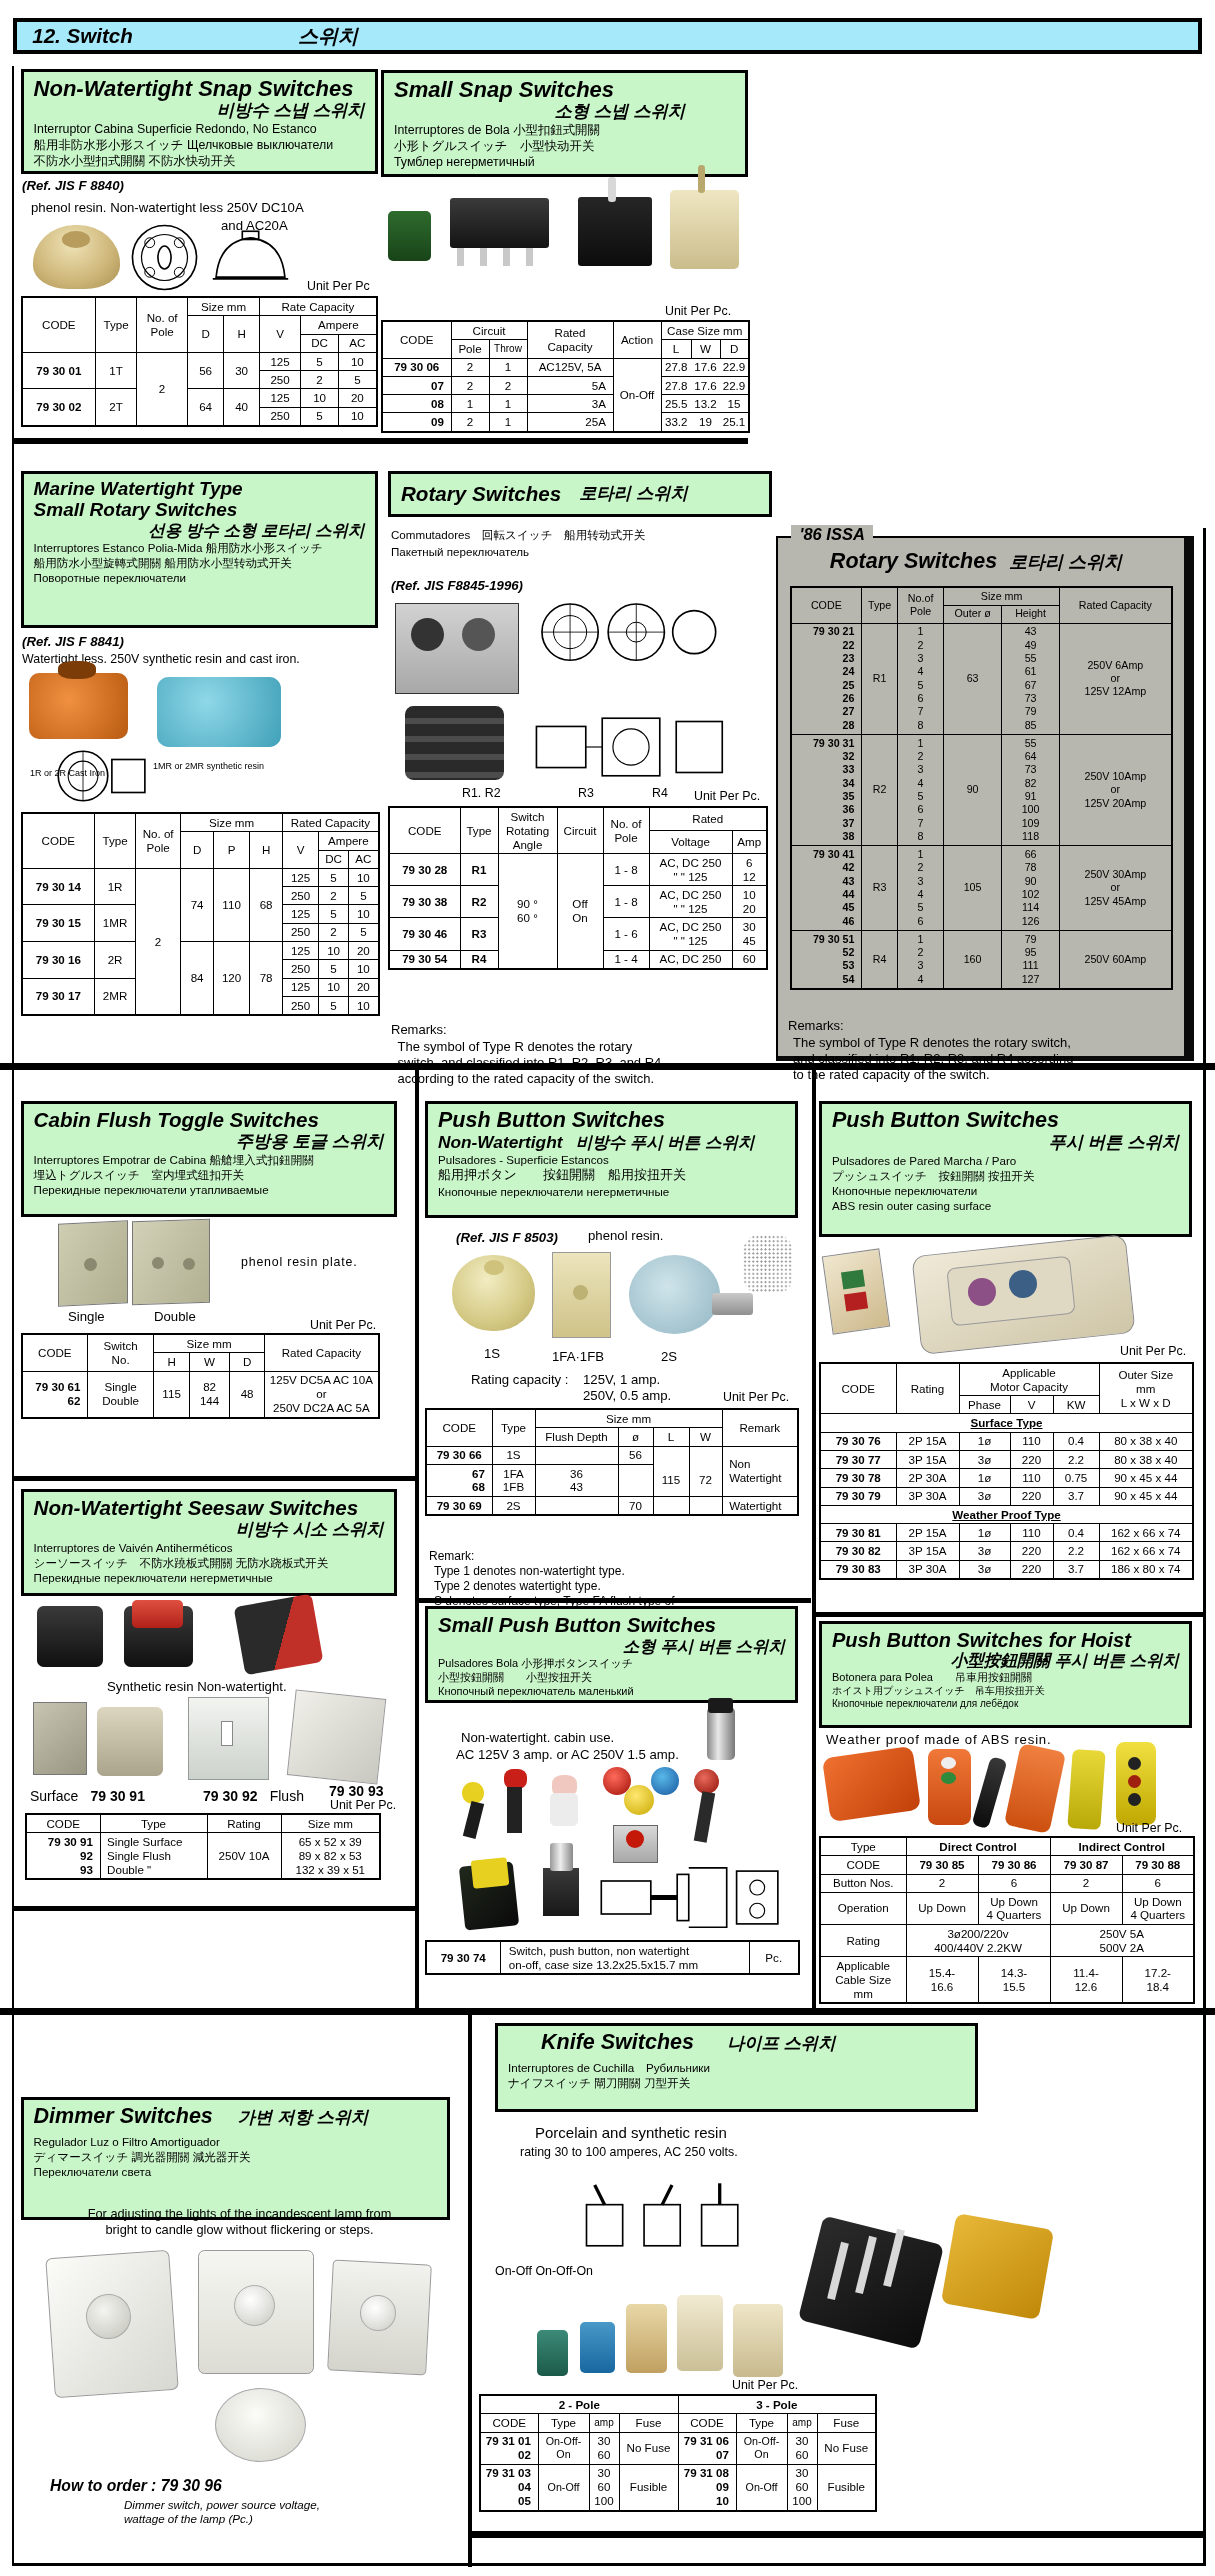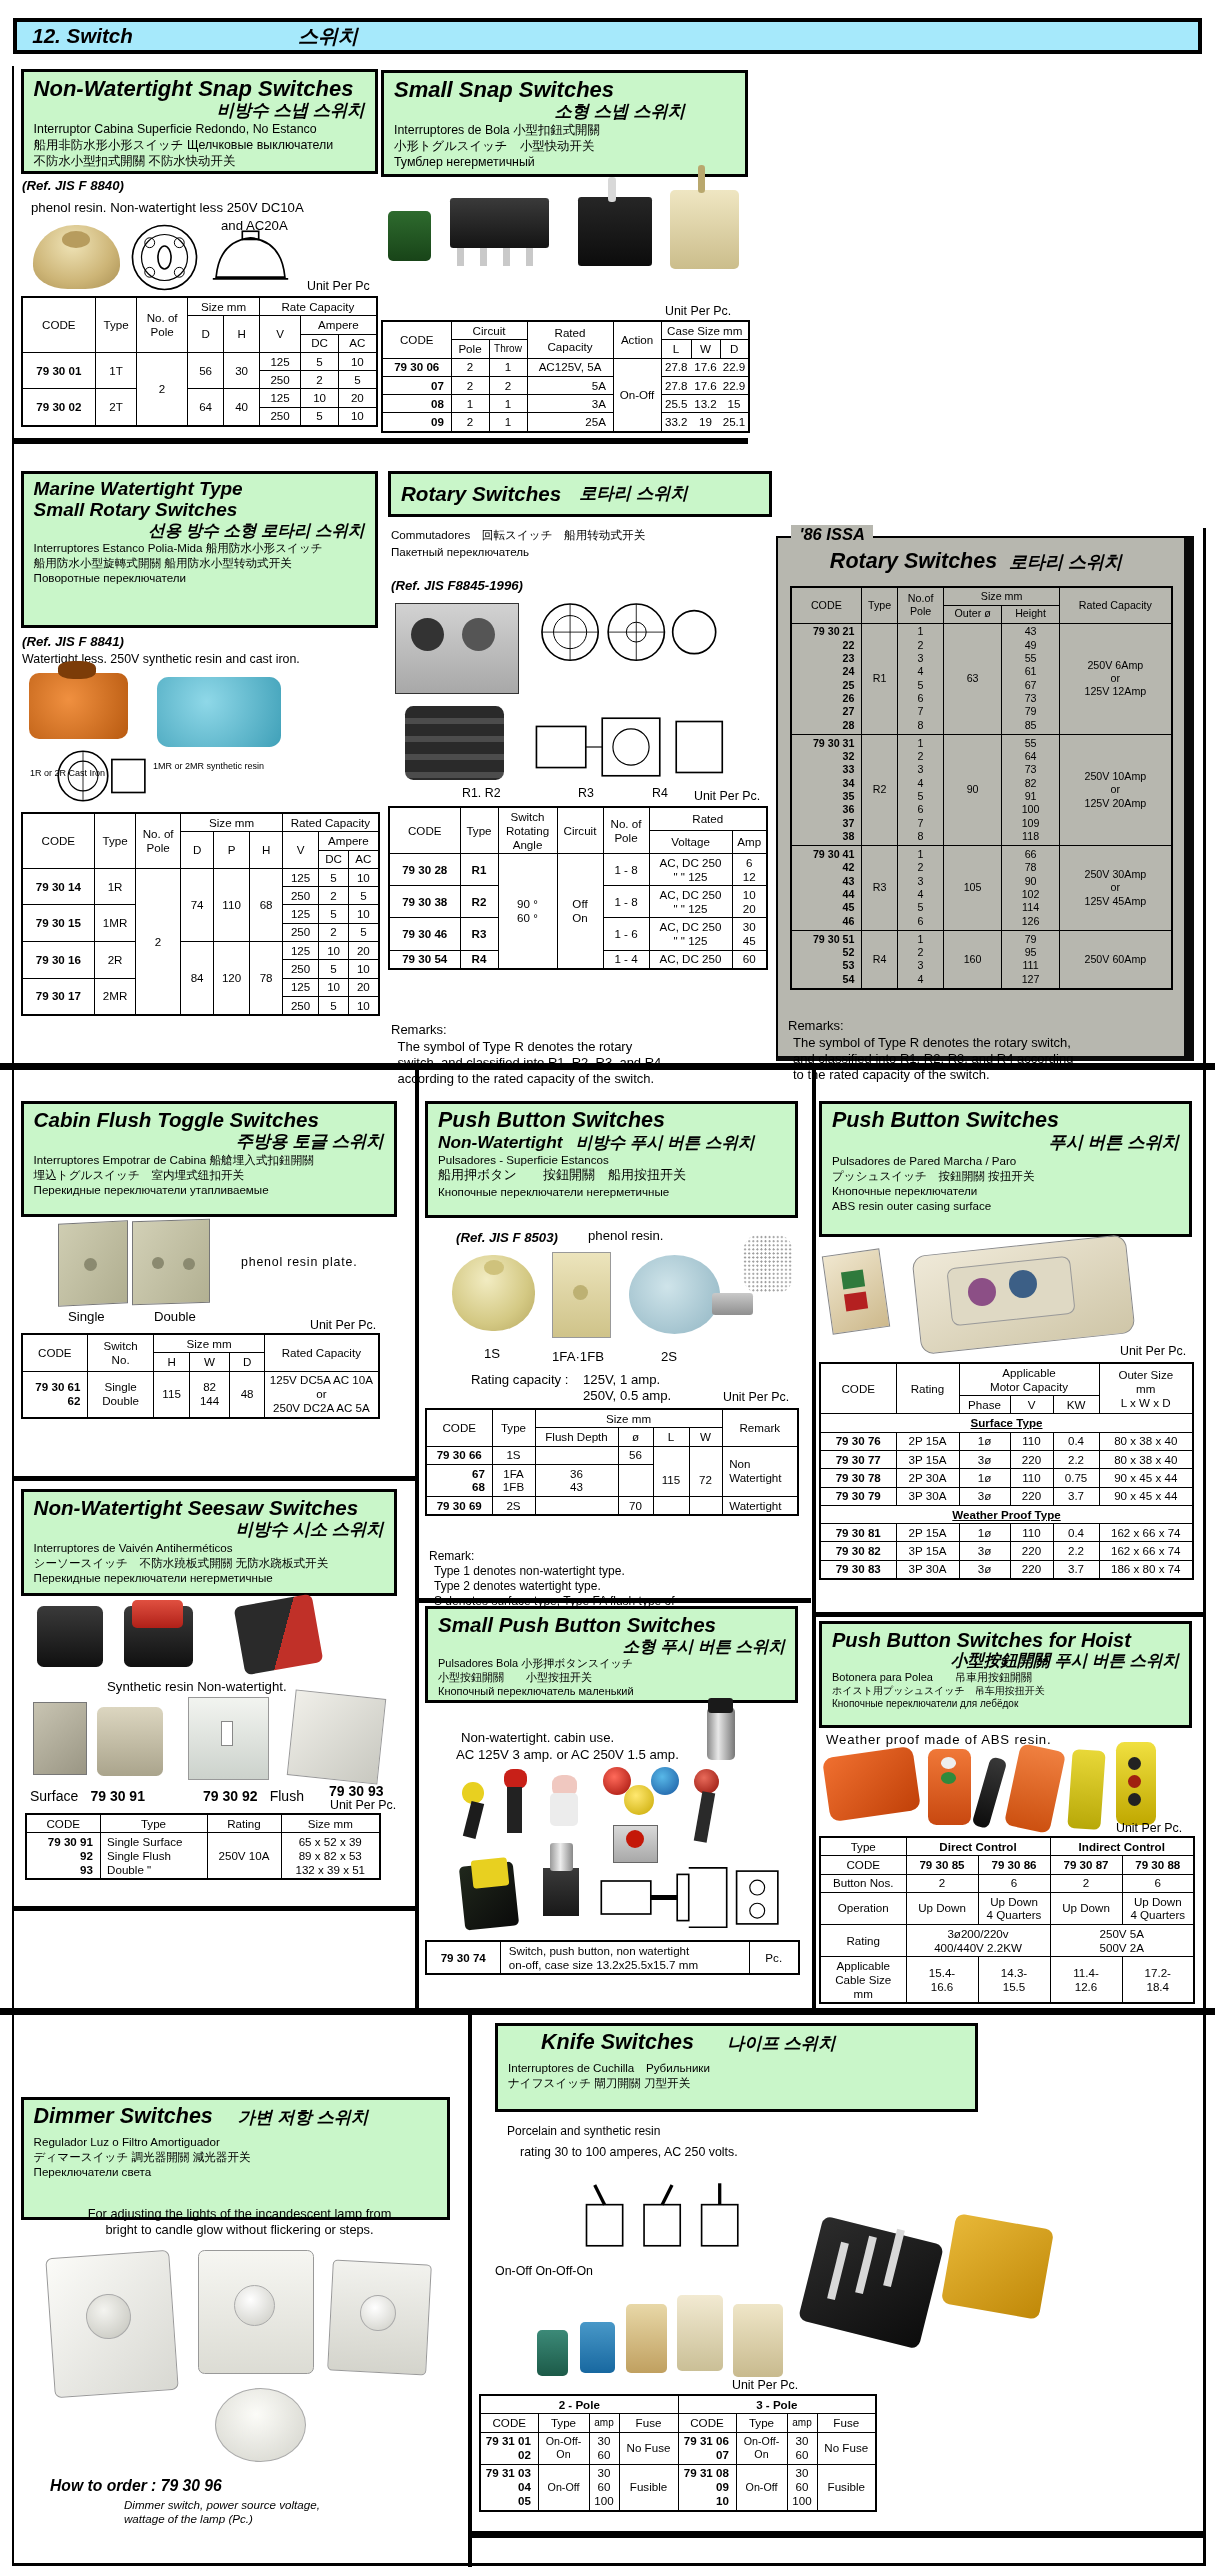--- a/index.html
+++ b/index.html
@@ -1071,21 +1071,21 @@
 wattage of the lamp  (Pc.)</div>
 
   <div class="greenbox" style="left:495px;top:2023px;width:483px;height:89px">
     <div style="display:flex;align-items:baseline;gap:33px">
       <span class="t-big" style="font-size:21.5px;margin-left:33px">Knife Switches</span>
       <span class="t-kr" style="font-size:17.3px">나이프 스위치</span>
     </div>
     <div class="sub" style="font-size:11.6px;margin-top:5px">Interruptores de Cuchilla　Рубильники</div>
     <div class="sub" style="font-size:11.6px">ナイフスイッチ 閘刀開關 刀型开关</div>
   </div>
-  <div class="plain" style="left:507px;top:2124px;font-size:12px">Porcelain and synthetic resin</div>
+  <div class="plain" style="left:535px;top:2124px;font-size:15px">Porcelain and synthetic resin</div>
   <div class="plain" style="left:520px;top:2145px;font-size:12.4px">rating 30 to 100 amperes, AC 250 volts.</div>
   <div class="caption" style="left:495px;top:2264px;font-weight:normal;font-size:12.4px">On-Off  On-Off-On</div>
 
   <div class="ph" style="left:537px;top:2330px;width:31px;height:46px;background:linear-gradient(#3c8a78,#1c5a48);border-radius:5px"></div>
   <div class="ph" style="left:580px;top:2322px;width:35px;height:51px;background:linear-gradient(#4898c8,#1868a0);border-radius:5px"></div>
   <div class="ph" style="left:626px;top:2304px;width:41px;height:69px;background:linear-gradient(#e8d8a8,#c0a060);border-radius:5px"></div>
   <div class="ph" style="left:677px;top:2295px;width:46px;height:76px;background:linear-gradient(#f2ead2,#cabf96);border-radius:5px"></div>
   <div class="ph" style="left:733px;top:2304px;width:50px;height:73px;background:linear-gradient(#efe6c8,#c8ba8e);border-radius:5px"></div>
   <div class="ph" style="left:809px;top:2229px;width:124px;height:107px;background:linear-gradient(135deg,#2c2c2c,#0c0c0c);border-radius:8.3px;transform:rotate(14deg)"></div>
   <div class="ph" style="left:834px;top:2242px;width:8.3px;height:58px;background:#d8d8d8;transform:rotate(14deg)"></div>

